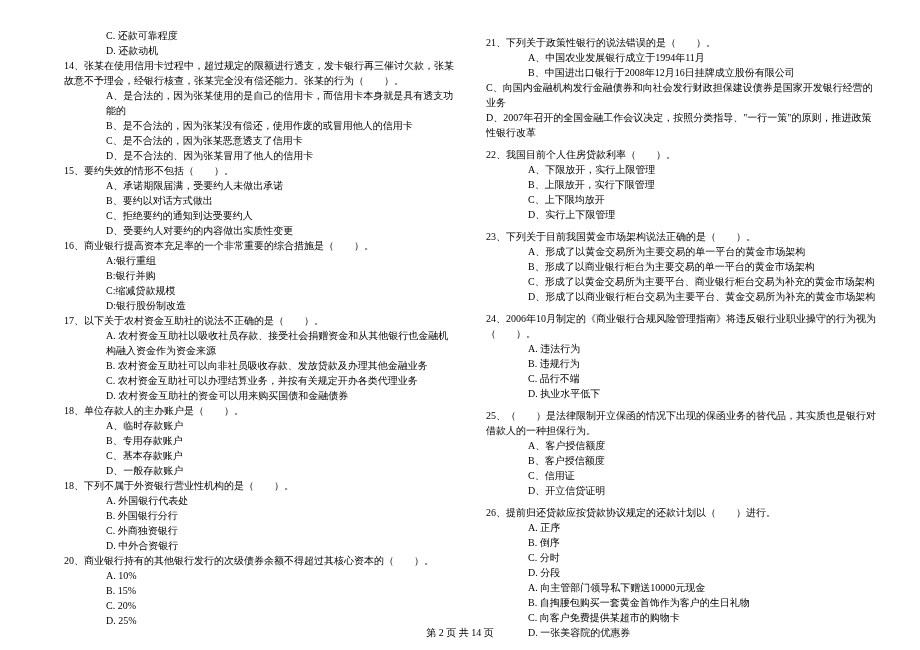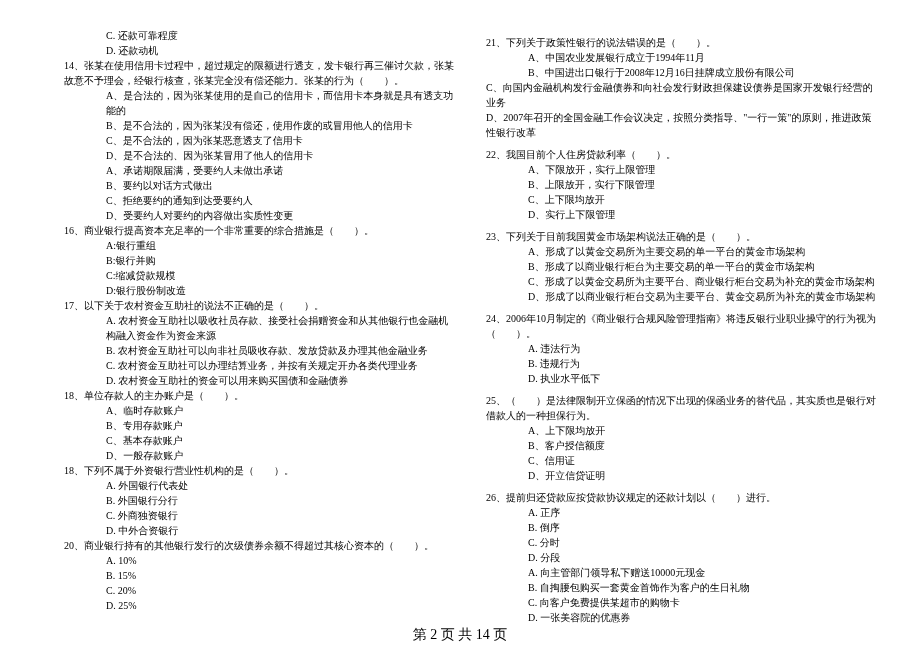--- a/index.html
+++ b/index.html
@@ -29,38 +29,39 @@
   }
   .col-left { padding-right: 18px; }
   .col-right { padding-left: 6px; }
   .opt { padding-left: 46px; }
   .q   { padding-left: 4px; }
   .q2  { padding-left: 4px; margin-top: 7px; }
   .cont { padding-left: 4px; }
   .footer {
     width: 920px;
     text-align: center;
-    font-size: 14px;
+    font-size: 10px;
     padding-top: 6px;
   }
 </style>
 </head>
 <body>
 
 <div class="page">
   <div class="col col-left">
     <div class="opt">C. 还款可靠程度</div>
     <div class="opt">D. 还款动机</div>
 
     <div class="q">14、张某在使用信用卡过程中，超过规定的限额进行透支，发卡银行再三催讨欠款，张某故意不予理会，经银行核查，张某完全没有偿还能力。张某的行为（　　）。</div>
     <div class="opt">A、是合法的，因为张某使用的是自己的信用卡，而信用卡本身就是具有透支功能的</div>
     <div class="opt">B、是不合法的，因为张某没有偿还，使用作废的或冒用他人的信用卡</div>
     <div class="opt">C、是不合法的，因为张某恶意透支了信用卡</div>
     <div class="opt">D、是不合法的、因为张某冒用了他人的信用卡</div>
 
+    <div class="q">15、要约失效的情形不包括（　　）。</div>
     <div class="opt">A、承诺期限届满，受要约人未做出承诺</div>
     <div class="opt">B、要约以对话方式做出</div>
     <div class="opt">C、拒绝要约的通知到达受要约人</div>
     <div class="opt">D、受要约人对要约的内容做出实质性变更</div>
 
     <div class="q">16、商业银行提高资本充足率的一个非常重要的综合措施是（　　）。</div>
     <div class="opt">A:银行重组</div>
     <div class="opt">B:银行并购</div>
     <div class="opt">C:缩减贷款规模</div>
     <div class="opt">D:银行股份制改造</div>
@@ -105,24 +106,25 @@
 
     <div class="q2">23、下列关于目前我国黄金市场架构说法正确的是（　　）。</div>
     <div class="opt">A、形成了以黄金交易所为主要交易的单一平台的黄金市场架构</div>
     <div class="opt">B、形成了以商业银行柜台为主要交易的单一平台的黄金市场架构</div>
     <div class="opt">C、形成了以黄金交易所为主要平台、商业银行柜台交易为补充的黄金市场架构</div>
     <div class="opt">D、形成了以商业银行柜台交易为主要平台、黄金交易所为补充的黄金市场架构</div>
 
     <div class="q2">24、2006年10月制定的《商业银行合规风险管理指南》将违反银行业职业操守的行为视为（　　）。</div>
     <div class="opt">A. 违法行为</div>
     <div class="opt">B. 违规行为</div>
+    <div class="opt">C. 品行不端</div>
     <div class="opt">D. 执业水平低下</div>
 
     <div class="q2">25、（　　）是法律限制开立保函的情况下出现的保函业务的替代品，其实质也是银行对借款人的一种担保行为。</div>
-    <div class="opt">A、上下限均放开</div>
+    <div class="opt">A、客户授信额度</div>
     <div class="opt">B、客户授信额度</div>
     <div class="opt">C、信用证</div>
     <div class="opt">D、开立信贷证明</div>
 
     <div class="q2">26、提前归还贷款应按贷款协议规定的还款计划以（　　）进行。</div>
     <div class="opt">A. 正序</div>
     <div class="opt">B. 倒序</div>
     <div class="opt">C. 分时</div>
     <div class="opt">D. 分段</div>
 

